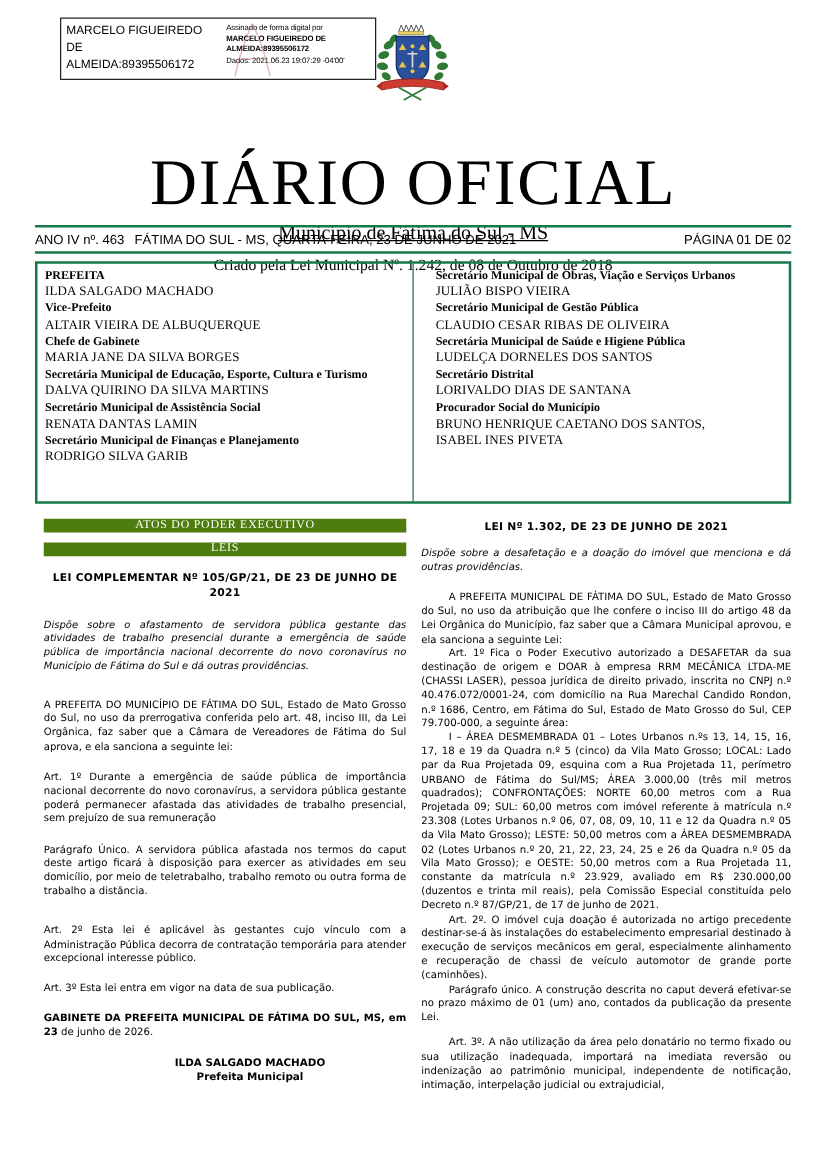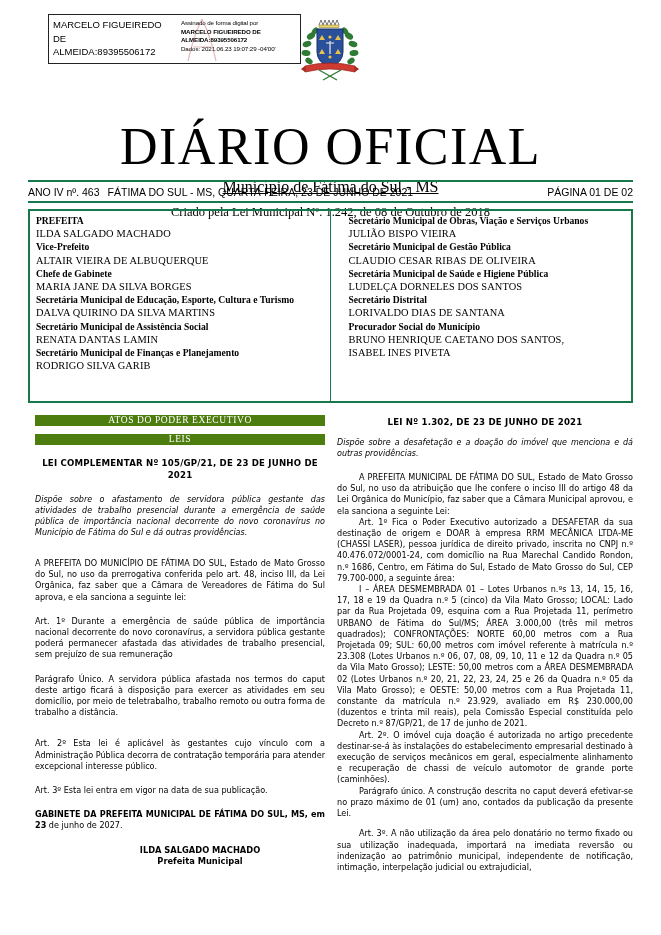--- a/index.html
+++ b/index.html
@@ -344,21 +344,21 @@
     <div class="para">A PREFEITA DO MUNICÍPIO DE FÁTIMA DO SUL, Estado de Mato Grosso do Sul, no uso da prerrogativa conferida pelo art. 48, inciso III, da Lei Orgânica, faz saber que a Câmara de Vereadores de Fátima do Sul aprova, e ela sanciona a seguinte lei:</div>
     <div class="spacer-md"></div>
     <div class="para">Art. 1º  Durante a emergência de saúde pública de importância nacional decorrente do novo coronavírus, a servidora pública gestante poderá permanecer afastada das atividades de trabalho presencial, sem prejuízo de sua remuneração</div>
     <div class="spacer-md"></div>
     <div class="para">Parágrafo Único.  A servidora pública afastada nos termos do caput deste artigo ficará à disposição para exercer as atividades em seu domicílio, por meio de teletrabalho, trabalho remoto ou outra forma de trabalho a distância.</div>
     <div class="spacer-lg"></div>
     <div class="para">Art. 2º Esta lei é aplicável às gestantes cujo vínculo com a Administração Pública decorra de contratação temporária para atender excepcional interesse público.</div>
     <div class="spacer-md"></div>
     <div class="para">Art. 3º Esta lei entra em vigor na data de sua publicação.</div>
     <div class="spacer-md"></div>
-    <div class="para"><span class="bold">GABINETE DA PREFEITA MUNICIPAL DE FÁTIMA DO SUL, MS, em 23</span><span> de junho de 2027.</span></div>
+    <div class="para"><span class="bold">GABINETE DA PREFEITA MUNICIPAL DE FÁTIMA DO SUL, MS, em 23</span><span> de junho de 2026.</span></div>
     <div class="spacer-md"></div>
     <div class="sig-name">ILDA SALGADO MACHADO</div>
     <div class="sig-name">Prefeita Municipal</div>
   </div>
 
   <div class="col right" style="top:416px;">
     <div class="law-title">LEI  Nº 1.302, DE 23 DE JUNHO DE 2021</div>
     <div class="spacer-sm"></div>
     <div class="ementa">Dispõe sobre a desafetação e a doação do imóvel que menciona e dá outras providências.</div>
     <div class="spacer-md"></div>

